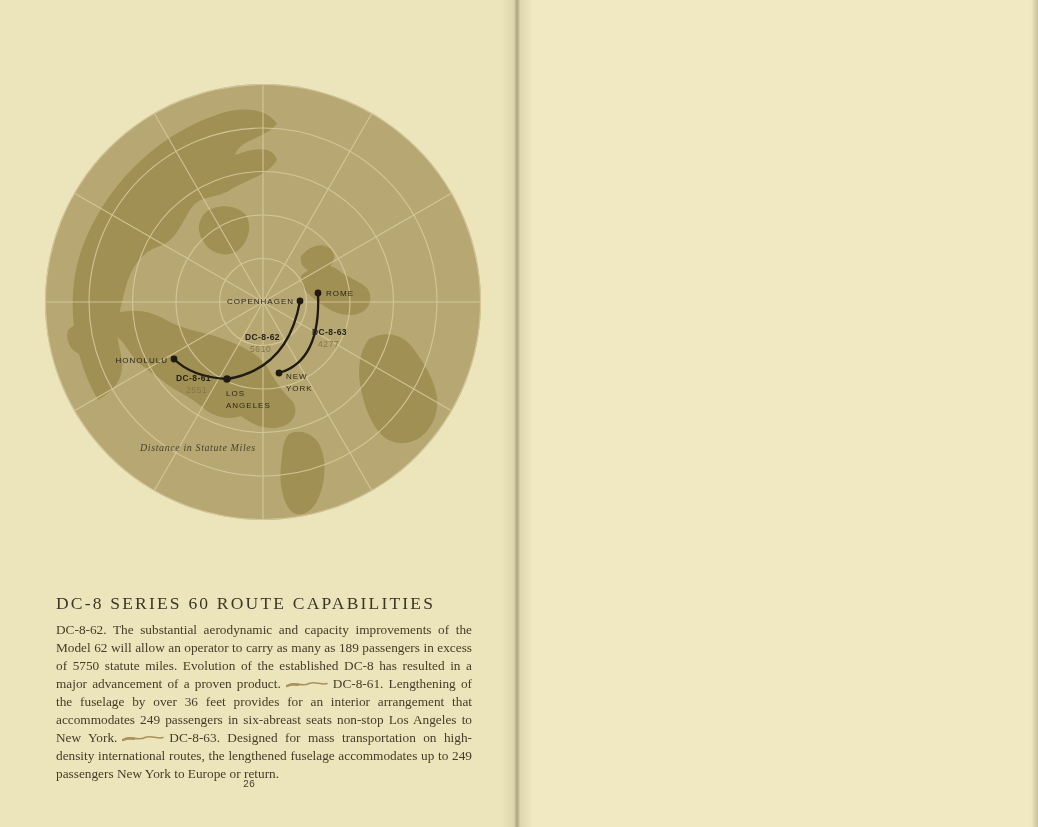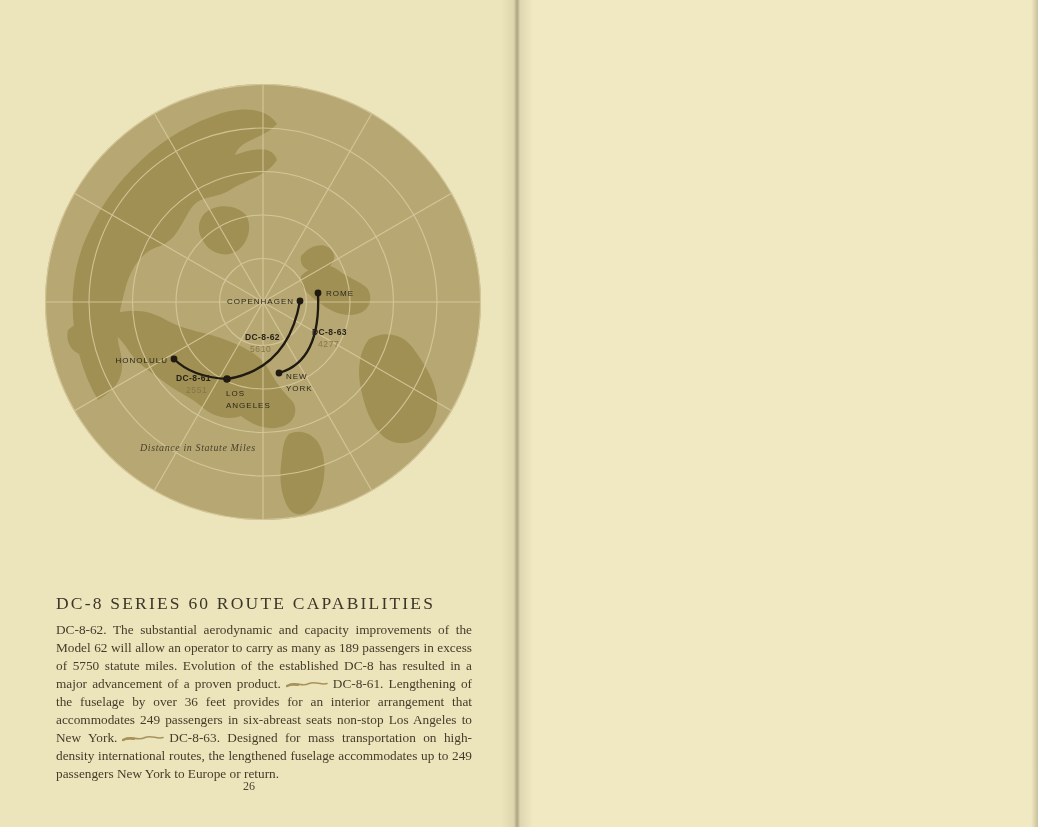--- a/index.html
+++ b/index.html
@@ -17,21 +17,21 @@
   #map-figure{position:absolute;left:40px;top:80px;width:445px;height:445px;}
   .map-city{font-family:"Liberation Sans",sans-serif;font-size:8px;letter-spacing:1px;fill:#2b261c;}
   .map-route-name{font-family:"Liberation Sans",sans-serif;font-size:8.5px;font-weight:bold;letter-spacing:.4px;fill:#27221a;}
   .map-route-dist{font-family:"Liberation Sans",sans-serif;font-size:8.5px;letter-spacing:.6px;fill:#87764a;}
   .map-caption{font-size:10px;font-style:italic;letter-spacing:.6px;fill:#4a422f;}
 
   #left-heading{position:absolute;left:56px;top:577px;width:440px;
      font-size:17.5px;letter-spacing:2.2px;color:#3c352a;white-space:nowrap;margin-top:16px;}
   #left-paragraph{position:absolute;left:56px;top:621px;width:416px;
      font-size:13.3px;line-height:18px;text-align:justify;color:#453b2a;}
-  .pagenum{position:absolute;font-size:12px;color:#4a4130;}
+  .pagenum{position:absolute;font-size:10px;color:#4a4130;font-family:Liberation Mono, monospace;}
   #pagenum-left{left:243px;top:779px;}
   .swash{display:inline-block;margin:0 5px;}
 </style>
 </head>
 <body>
 
 <div class="page" id="page-left">
 
   <svg id="map-figure" width="445" height="445" viewBox="0 0 445 445">
     <defs>

